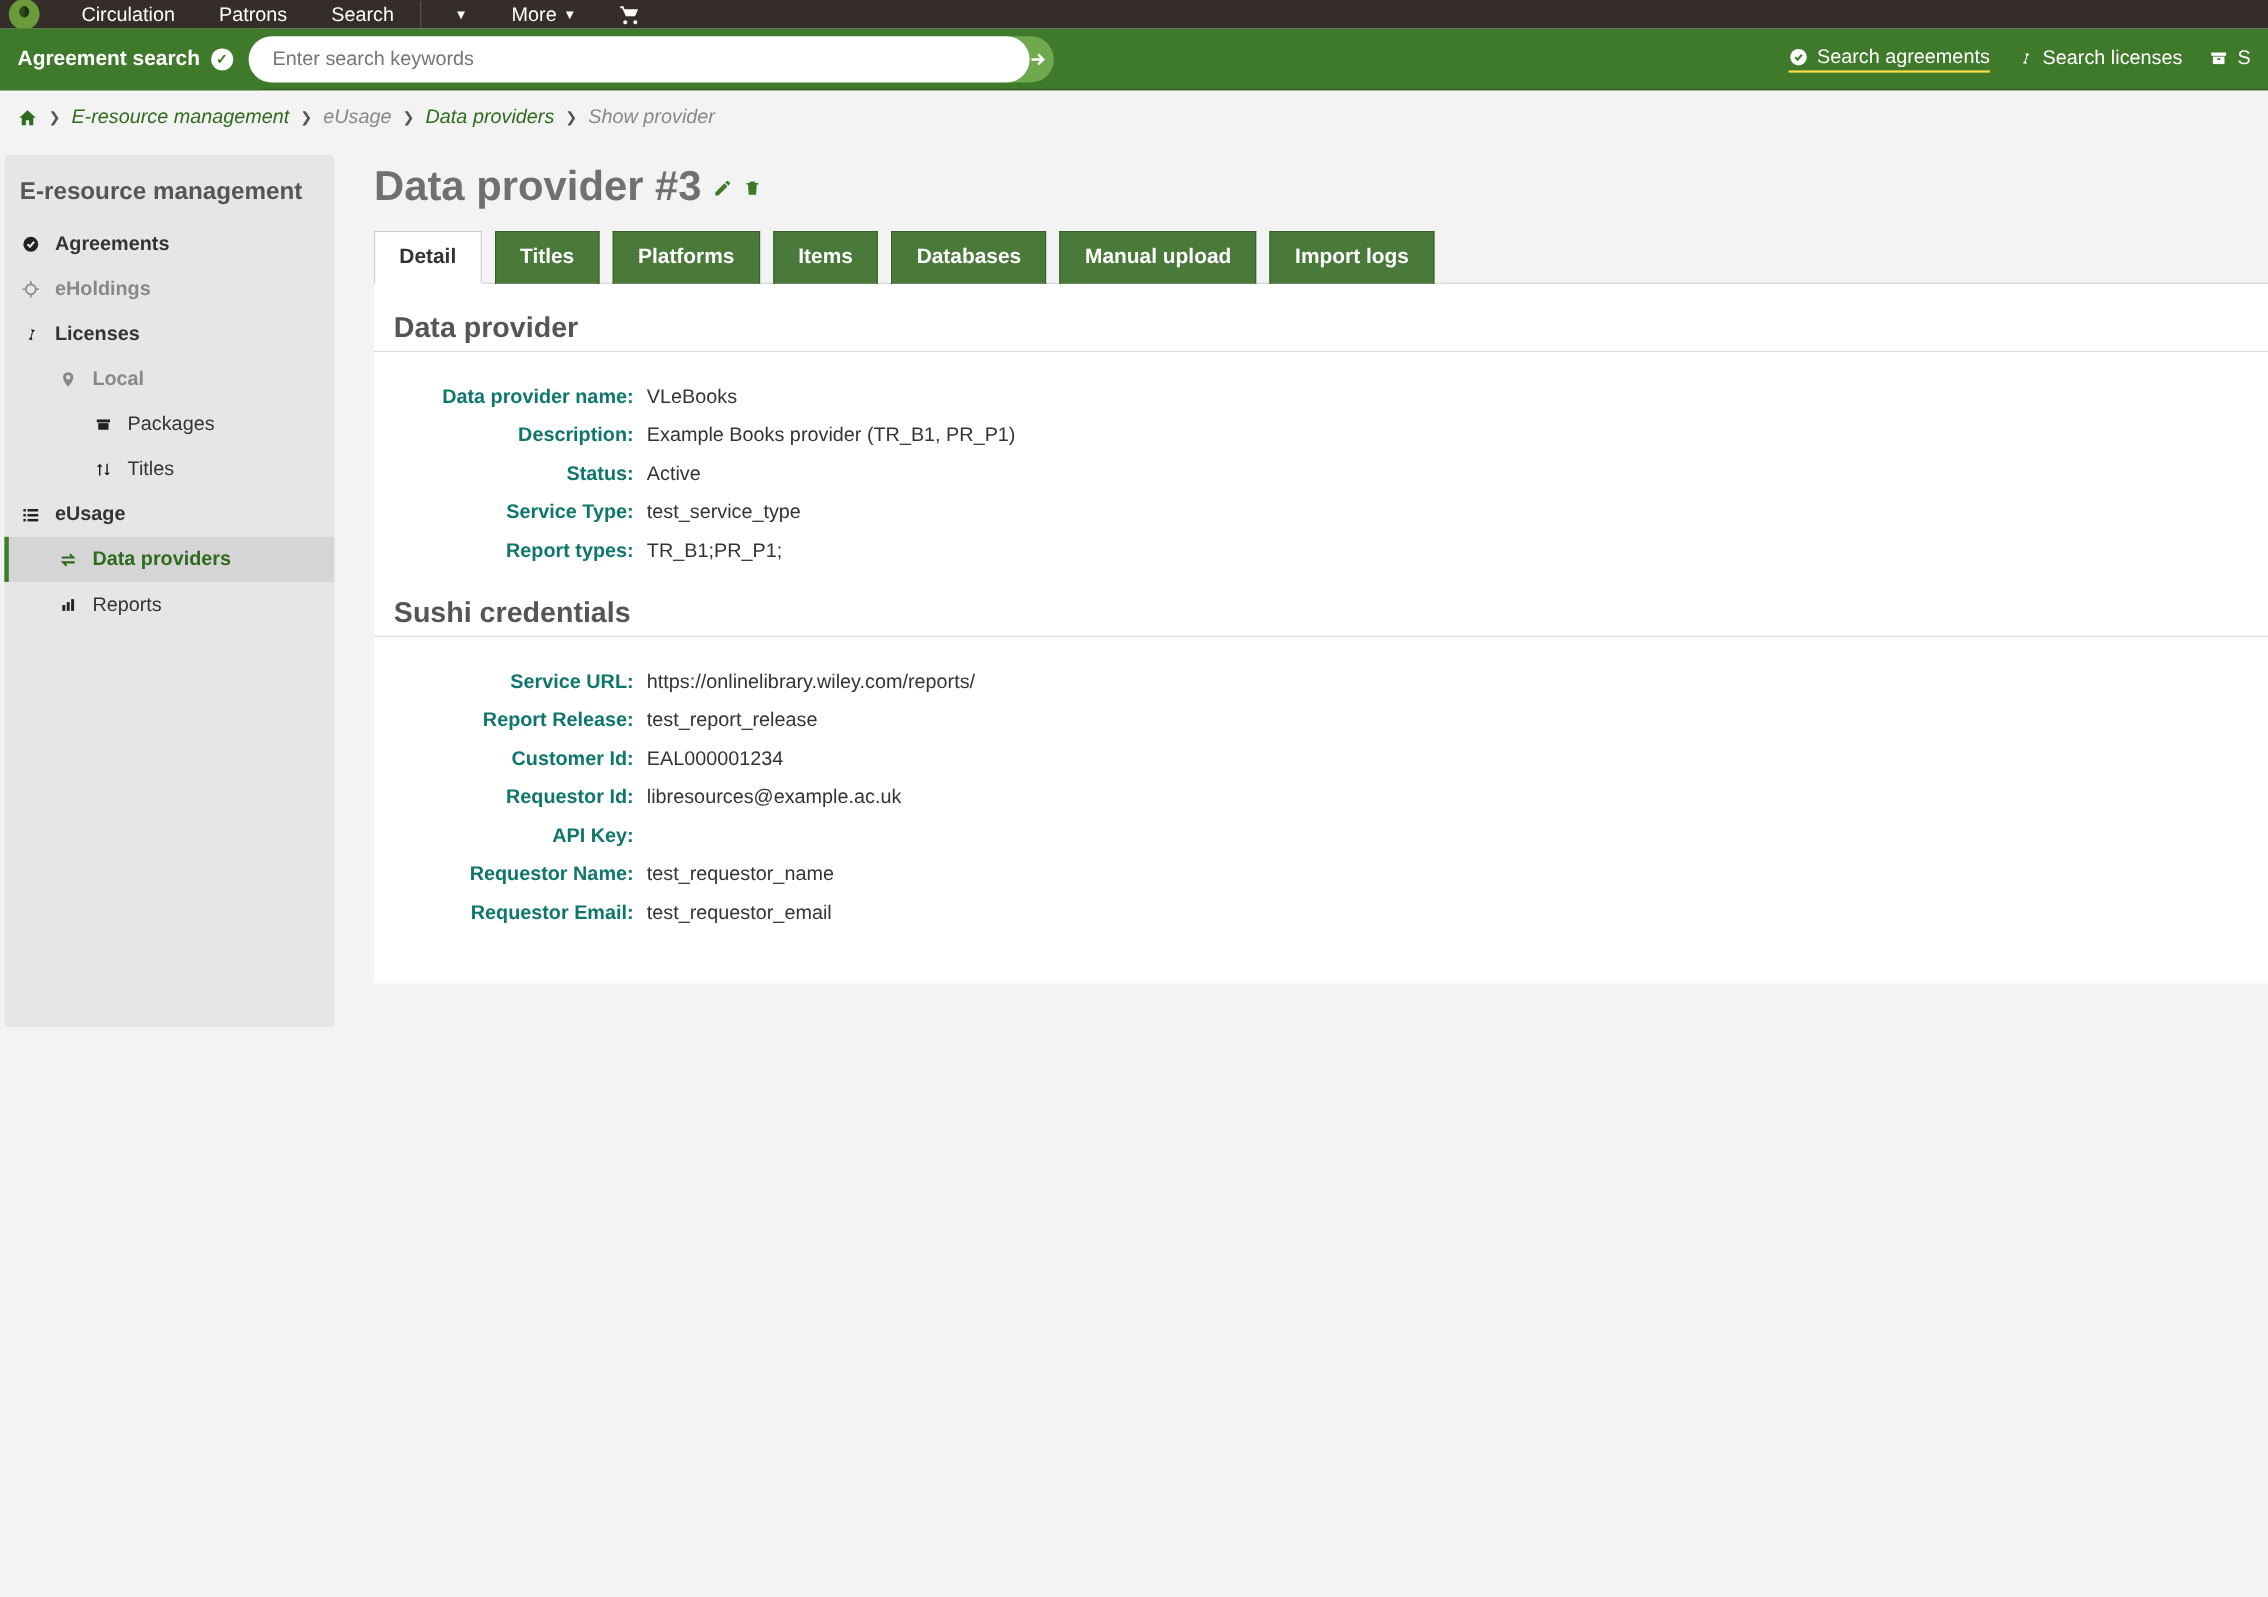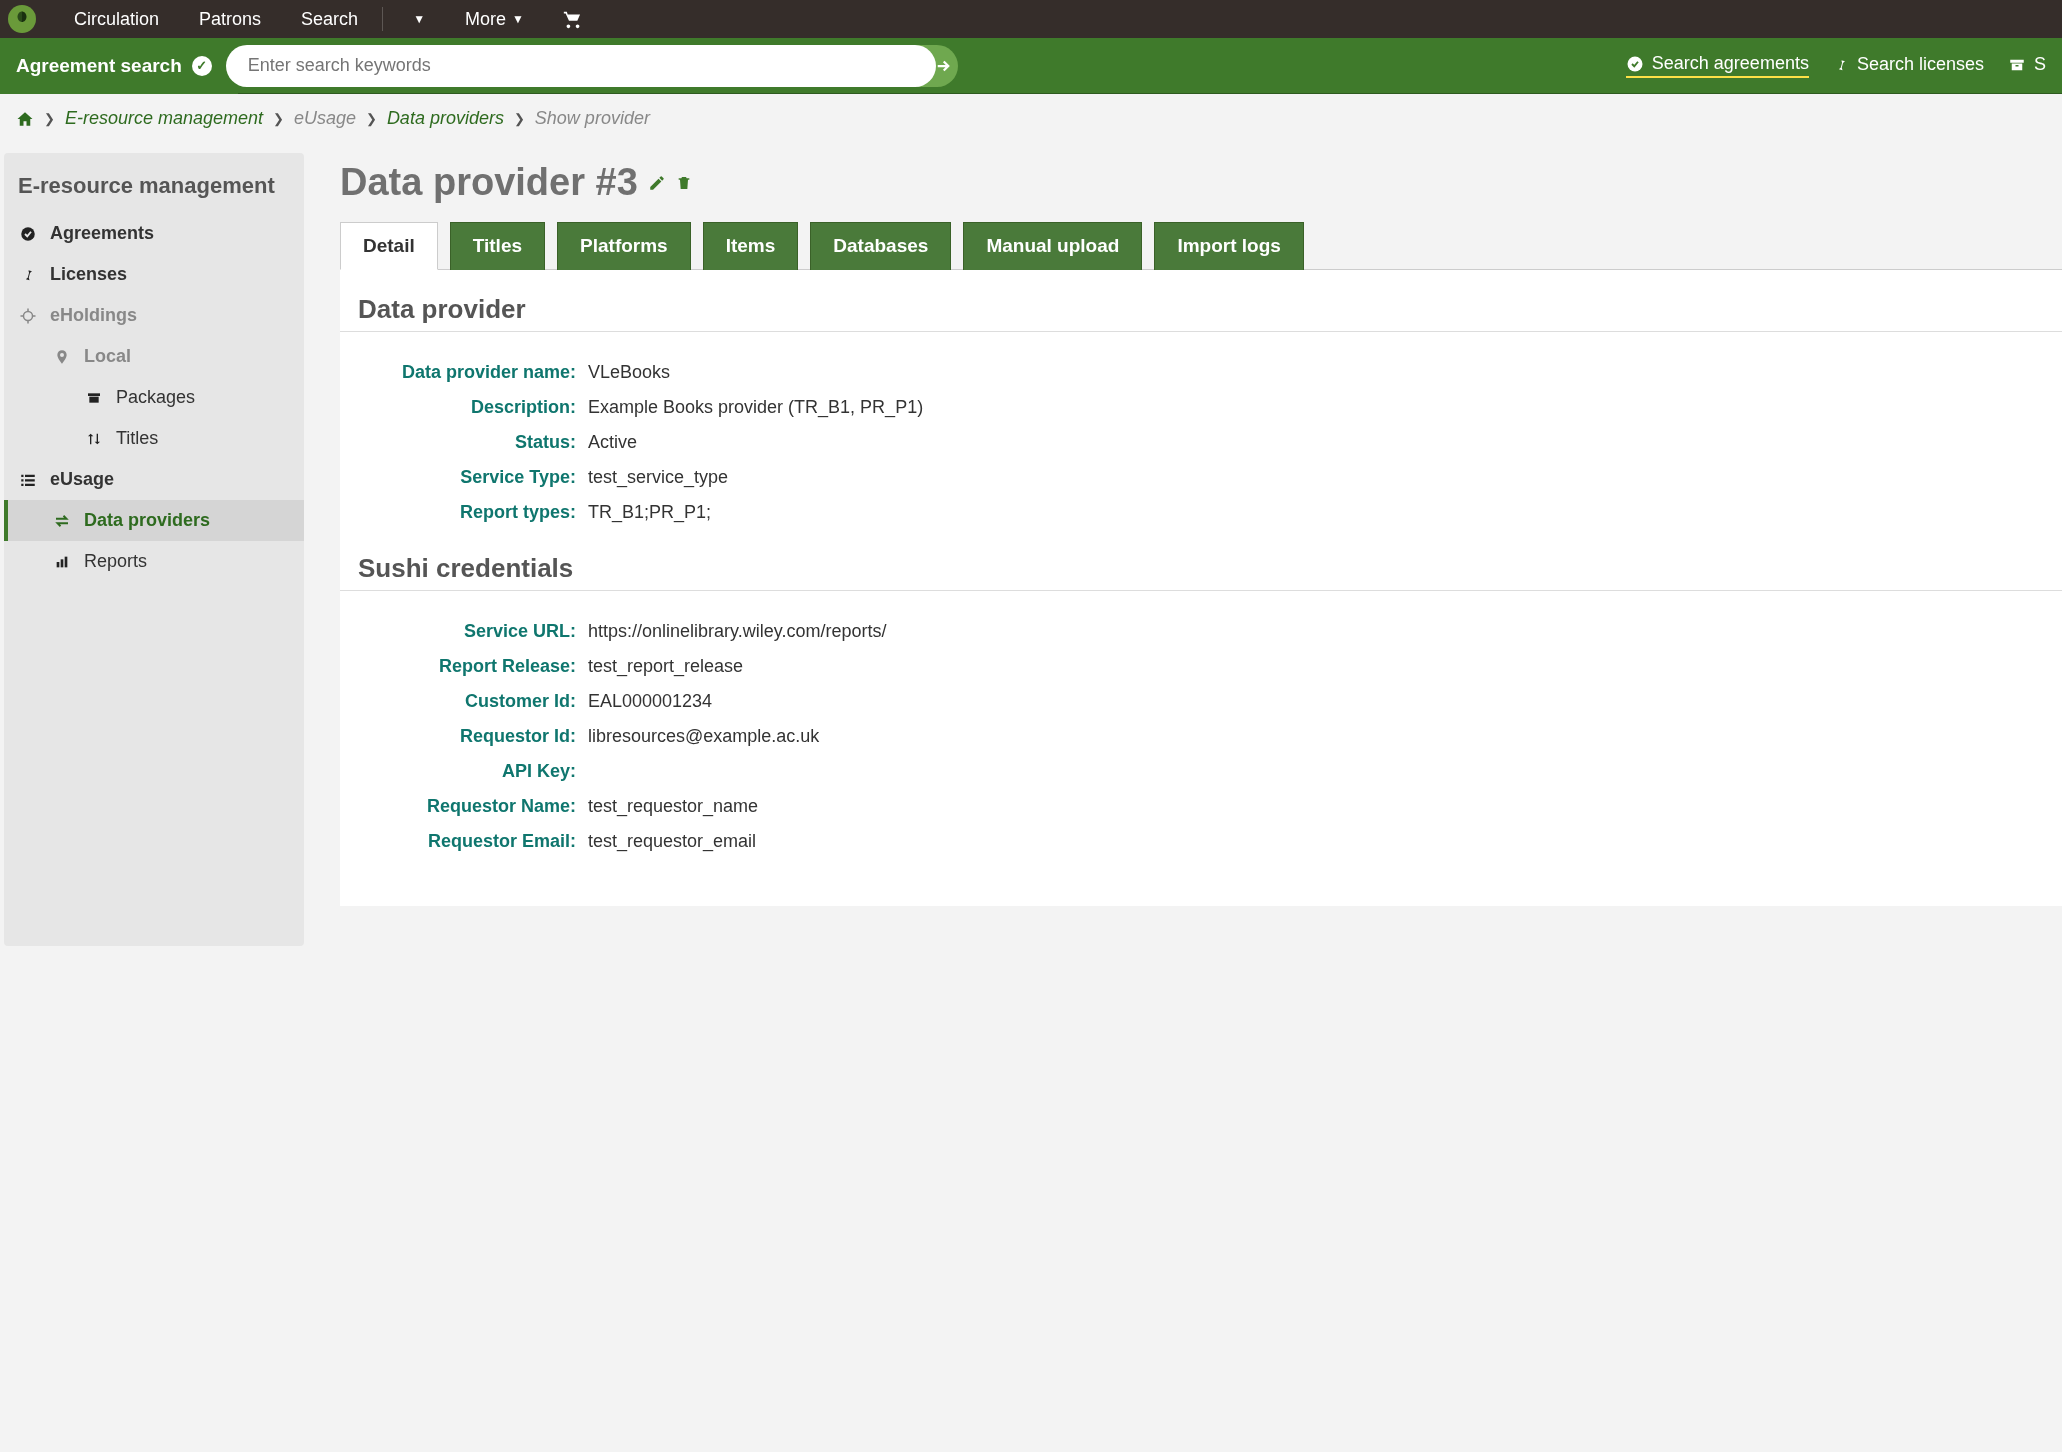--- a/index.html
+++ b/index.html
@@ -1,19 +1,19 @@
 <!DOCTYPE html>
 <html><head>
 <meta charset="utf-8">
 <style>
 * { box-sizing: border-box; margin: 0; padding: 0; }
 body { font-family: Arial, Helvetica, sans-serif; font-size: 16px; color: #333; background: #f3f3f3; }
 
 
-.topnav { background: #352d2a; height: 38px; display: flex; align-items: center; padding: 0 8px; color: #fff; }
+.topnav { background: #352d2a; height: 26px; display: flex; align-items: center; padding: 0 8px; color: #fff; }
 .topnav .logo { width: 28px; height: 28px; border-radius: 50%; background: #6a9a3a; margin-right: 18px; display: flex; align-items: center; justify-content: center; }
 .topnav .logo svg { width: 18px; height: 18px; }
 .topnav a { color: #fff; text-decoration: none; padding: 0 20px; font-size: 18px; height: 42px; display: flex; align-items: center; }
 .topnav .sep { width: 1px; height: 24px; background: rgba(255,255,255,0.2); margin: 0 4px; }
 .topnav .caret { margin-left: 6px; font-size: 12px; }
 .topnav .cart { margin-left: 18px; display: flex; align-items: center; }
 
 
 .searchbar { background: #3f7a2b; height: 56px; display: flex; align-items: center; padding-left: 0; border-bottom: 1px solid #2d5a1f; position: relative; }
 .searchbar .pill { background: #3f7a2b; color: #fff; padding: 0 26px 0 16px; font-size: 19px; font-weight: bold; height: 56px; display: flex; align-items: center; gap: 10px; z-index: 2; justify-content: space-between; }
@@ -159,36 +159,36 @@
     <ul>
       <li class="bold">
         <span class="ico">
           <svg width="18" height="18" viewBox="0 0 24 24">
               <circle cx="12" cy="12" r="9" fill="#222"></circle>
               <path d="M8 12l3 3 5-6" stroke="#e6e6e6" stroke-width="2.5" fill="none"></path>
             </svg>
         </span>
         <span>Agreements</span>
       </li>
-      <li class="bold">
-        <span class="ico">
-          <svg width="16" height="16" viewBox="0 0 24 24" fill="#222">
-              <path d="M14 4l6 6-4 1-5 5-1 4-2-2-5 5 5-5-2-2 4-1 5-5 1-4z" transform="rotate(-30 12 12)"></path>
-            </svg>
-        </span>
-        <span>Licenses</span>
-      </li>
       <li class="bold muted">
         <span class="ico">
           <svg width="18" height="18" viewBox="0 0 24 24" fill="none" stroke="#888" stroke-width="2">
               <circle cx="12" cy="12" r="6"></circle>
               <path d="M12 2v4M12 18v4M2 12h4M18 12h4"></path>
             </svg>
         </span>
         <span>eHoldings</span>
+      </li>
+      <li class="bold">
+        <span class="ico">
+          <svg width="16" height="16" viewBox="0 0 24 24" fill="#222">
+              <path d="M14 4l6 6-4 1-5 5-1 4-2-2-5 5 5-5-2-2 4-1 5-5 1-4z" transform="rotate(-30 12 12)"></path>
+            </svg>
+        </span>
+        <span>Licenses</span>
       </li>
       <li class="sub bold muted">
         <span class="ico">
           <svg width="16" height="16" viewBox="0 0 24 24" fill="#888">
               <path d="M12 2C8 2 5 5 5 9c0 5 7 13 7 13s7-8 7-13c0-4-3-7-7-7zm0 10a3 3 0 110-6 3 3 0 010 6z"></path>
             </svg>
         </span>
         <span>Local</span>
       </li>
       <li class="sub2">

